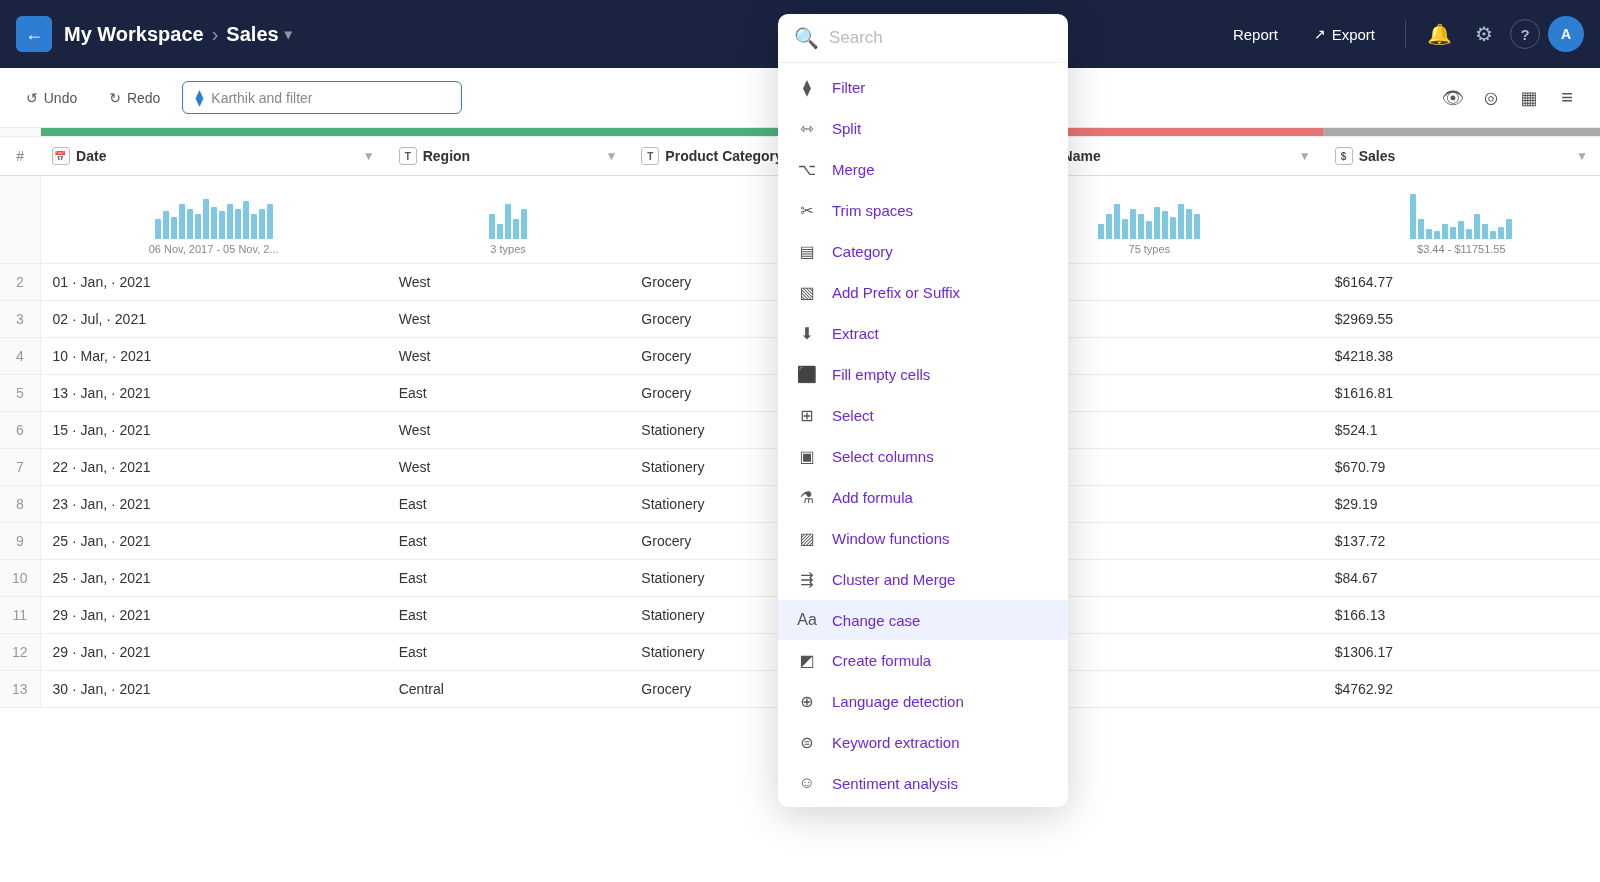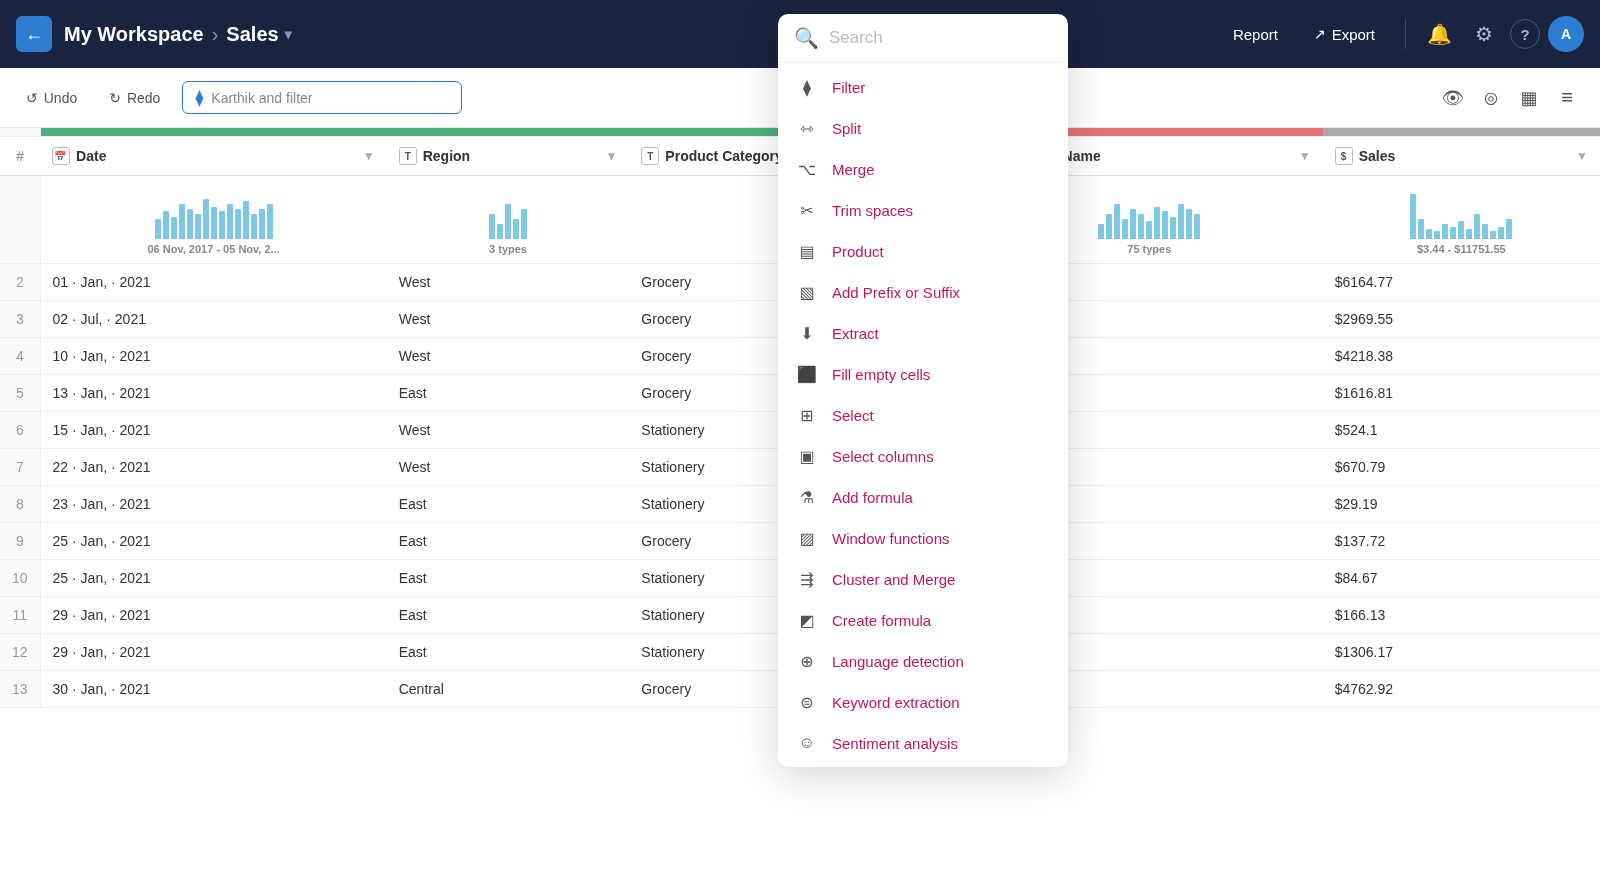--- a/index.html
+++ b/index.html
@@ -194,21 +194,20 @@
     td.row-num {
       text-align: center;
       color: #999;
       background: #fafafa;
       border-right: 1px solid #eee;
     }
 
     
     .sparkline-cell {
       padding: 8px 12px;
-      font-weight: bold;
     }
     .sparkline-container {
       display: flex;
       flex-direction: column;
       align-items: center;
       gap: 4px;
     }
     .sparkline-bars {
       display: flex;
       align-items: flex-end;
@@ -270,21 +269,21 @@
     .menu-item.highlighted { background: #eef2ff; }
     .menu-item-icon {
       width: 22px;
       display: flex; align-items: center; justify-content: center;
       font-size: 16px;
       color: #555;
       flex-shrink: 0;
     }
     .menu-item-label {
       font-size: 15px;
-      color: #be185d;
+      color: #6d28d9;
     }
   </style>
 </head>
 <body>
 
 <div class="header">
   <div class="header-back">
     <span>←</span>
   </div>
   <div class="header-breadcrumb">
@@ -506,21 +505,21 @@
         <tr>
     <td class="row-num">3</td>
     <td>02 · Jul, · 2021</td>
     <td>West</td>
     <td>Grocery</td>
     <td>· Nathan</td>
     <td>$2969.55</td>
   </tr>
         <tr>
     <td class="row-num">4</td>
-    <td>10 · Jan, · 2021</td>
+    <td>10 · Mar, · 2021</td>
     <td>West</td>
     <td>Grocery</td>
     <td>om</td>
     <td>$4218.38</td>
   </tr>
         <tr>
     <td class="row-num">5</td>
     <td>13 · Jan, · 2021</td>
     <td>East</td>
     <td>Grocery</td>
@@ -612,21 +611,21 @@
       <li class="menu-item">
     <span class="menu-item-icon">⌥</span>
     <span class="menu-item-label">Merge</span>
   </li>
       <li class="menu-item">
     <span class="menu-item-icon">✂</span>
     <span class="menu-item-label">Trim spaces</span>
   </li>
       <li class="menu-item">
     <span class="menu-item-icon">▤</span>
-    <span class="menu-item-label">Product</span>
+    <span class="menu-item-label">Category</span>
   </li>
       <li class="menu-item">
     <span class="menu-item-icon">▧</span>
     <span class="menu-item-label">Add Prefix or Suffix</span>
   </li>
       <li class="menu-item">
     <span class="menu-item-icon">⬇</span>
     <span class="menu-item-label">Extract</span>
   </li>
       <li class="menu-item">
@@ -646,20 +645,24 @@
     <span class="menu-item-label">Add formula</span>
   </li>
       <li class="menu-item">
     <span class="menu-item-icon">▨</span>
     <span class="menu-item-label">Window functions</span>
   </li>
       <li class="menu-item">
     <span class="menu-item-icon">⇶</span>
     <span class="menu-item-label">Cluster and Merge</span>
   </li>
+      <li class="menu-item highlighted">
+    <span class="menu-item-icon">Aa</span>
+    <span class="menu-item-label">Change case</span>
+  </li>
       <li class="menu-item">
     <span class="menu-item-icon">◩</span>
     <span class="menu-item-label">Create formula</span>
   </li>
       <li class="menu-item">
     <span class="menu-item-icon">⊕</span>
     <span class="menu-item-label">Language detection</span>
   </li>
       <li class="menu-item">
     <span class="menu-item-icon">⊜</span>

